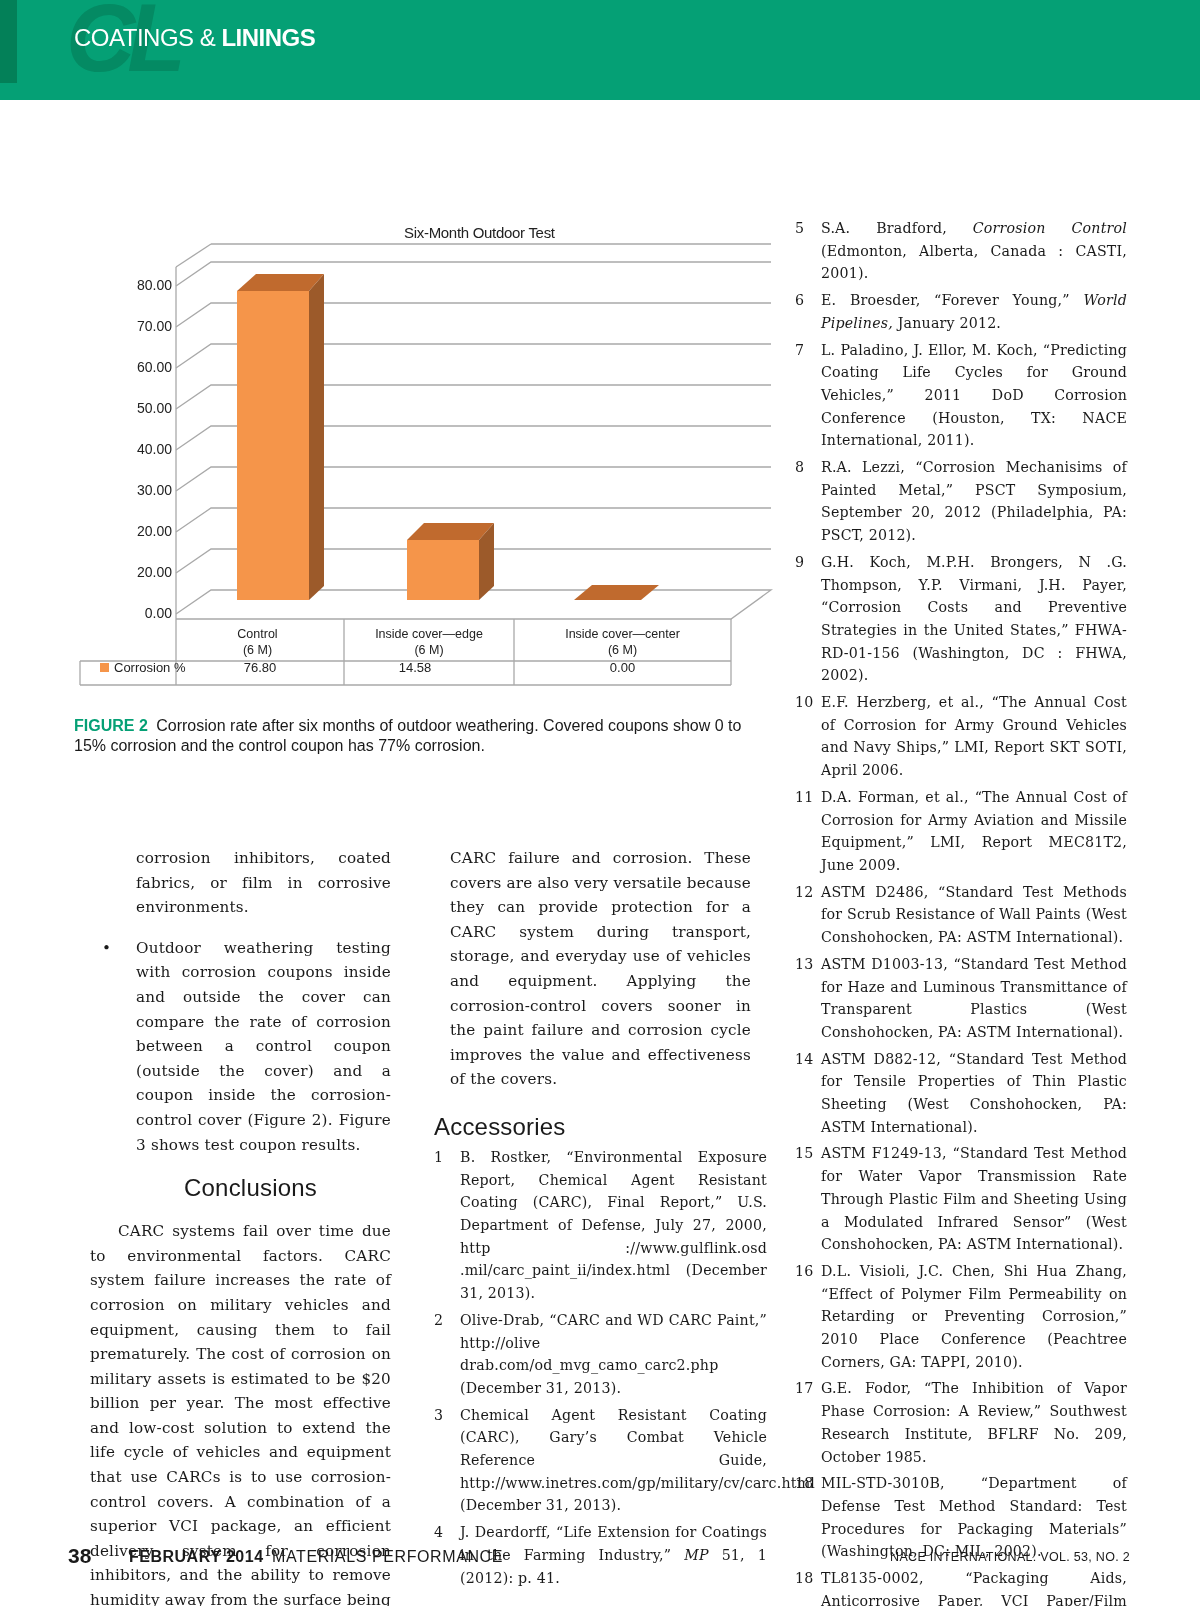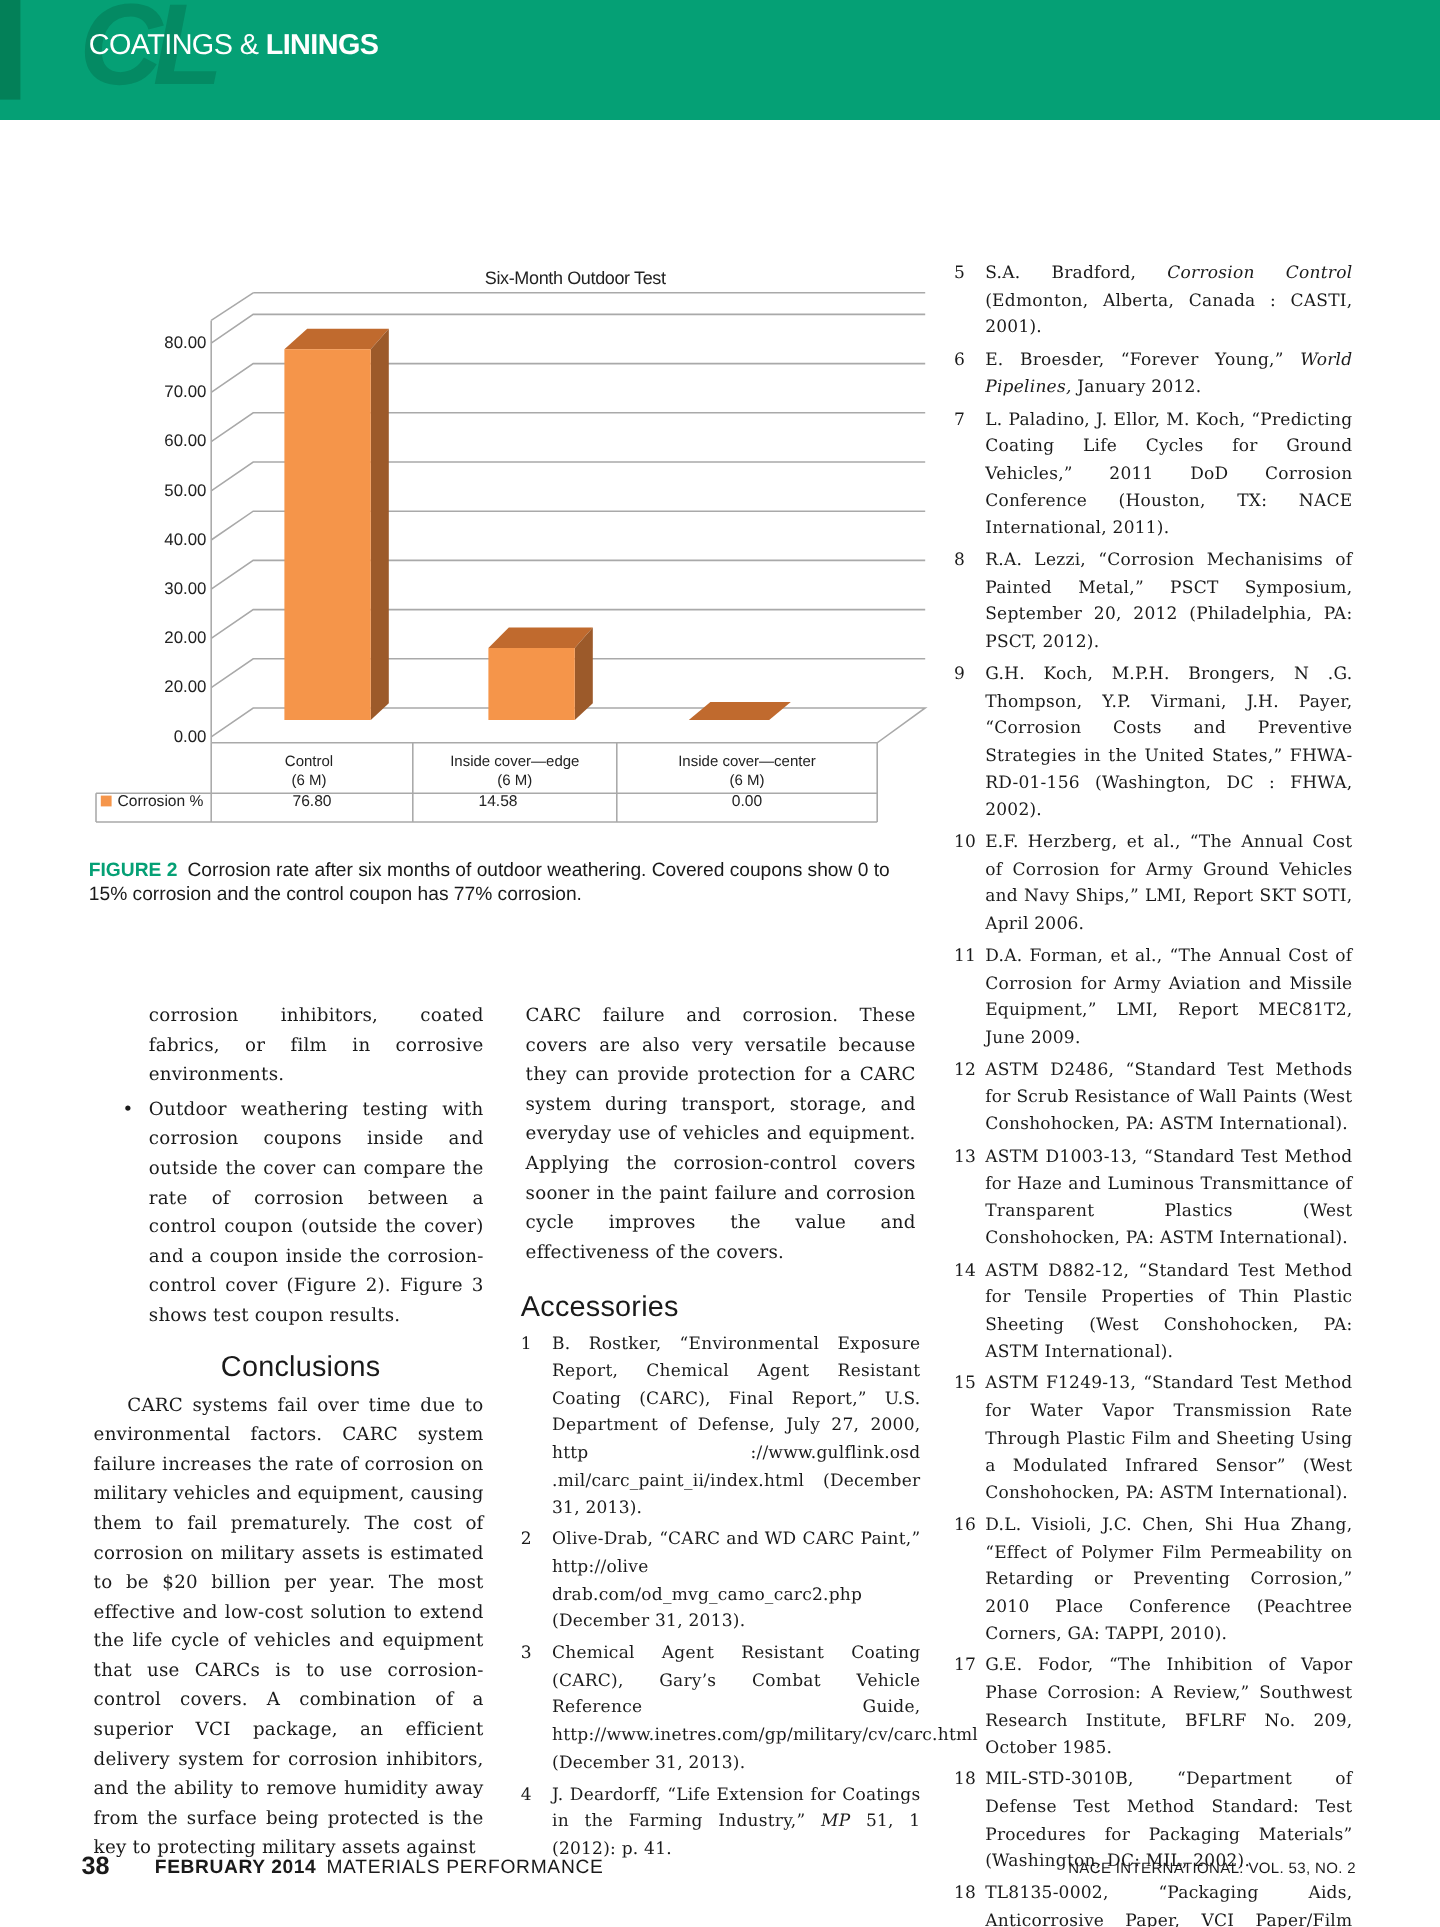--- a/index.html
+++ b/index.html
@@ -12,30 +12,30 @@
   .banner-logo { position: absolute; left: 66px; top: -10px; font-family: "Liberation Sans", sans-serif; font-style: italic; font-weight: bold; font-size: 96px; color: #048a63; letter-spacing: -8px; line-height: 1; }
   .banner-title { position: absolute; left: 74px; top: 24px; font-family: "Liberation Sans", sans-serif; font-size: 24px; color: #ffffff; letter-spacing: -0.5px; }
   .banner-title b { font-weight: bold; }
 
   
   .chart { position: absolute; left: 74px; top: 215px; width: 700px; height: 490px; }
   .chart svg { position: absolute; left: 0; top: 0; }
   .chart-title { position: absolute; left: 330px; top: 9px; font-family: "Liberation Sans", sans-serif; font-size: 15px; color: #222; letter-spacing: -0.3px; }
   .ytick { position: absolute; left: 0; width: 98px; text-align: right; font-family: "Liberation Sans", sans-serif; font-size: 14px; color: #222; }
   .cat-label { position: absolute; text-align: center; font-family: "Liberation Sans", sans-serif; font-size: 12.5px; color: #222; line-height: 16px; }
-  .legend-cell { position: absolute; left: 10px; top: 445px; font-family: "Liberation Sans", sans-serif; font-size: 13px; color: #222; display: flex; align-items: center; }
+  .legend-cell { position: absolute; left: 26px; top: 445px; font-family: "Liberation Sans", sans-serif; font-size: 13px; color: #222; display: flex; align-items: center; }
   .legend-swatch { width: 9px; height: 9px; background: #f5954a; margin-right: 5px; }
   .val-cell { position: absolute; top: 445px; text-align: center; font-family: "Liberation Sans", sans-serif; font-size: 13px; color: #222; }
 
   .fig-caption { position: absolute; left: 74px; top: 716px; width: 700px; font-family: Liberation Sans, sans-serif; font-size: 16px; line-height: 20px; color: #1a1a1a; }
   .fig-label { color: #05a075; font-weight: bold; margin-right: 4px; }
 
   
   .col { position: absolute; font-size: 15.2px; line-height: 24.6px; text-align: justify; letter-spacing: 0.2px; }
-  .col p { margin: 4px; }
+  .col p { margin: 16px; }
   .col-left { left: 74px; top: 830px; width: 333px; }
   .col-mid { left: 434px; top: 830px; width: 333px; }
   .indent-block { padding-left: 46px; }
   .bullet-item { position: relative; padding-left: 46px; }
   .bullet-dot { position: absolute; left: 28px; top: 0; }
   .section-head { font-family: "Liberation Sans", sans-serif; font-size: 24px; color: #1a1a1a; line-height: 30px; }
   .conclusions-head { text-align: center; margin-top: 16px; padding-left: 20px; }
   .para-indent { text-indent: 28px; }
 
   .refs-head { margin-top: 20px; margin-bottom: 4px; text-align: left; }

